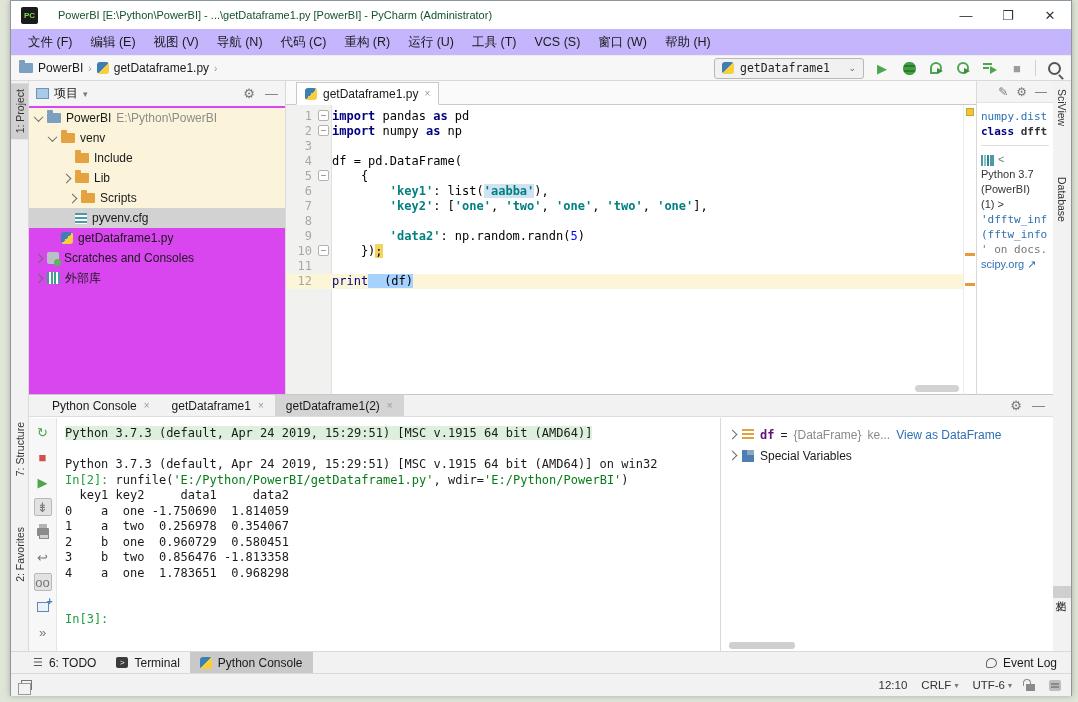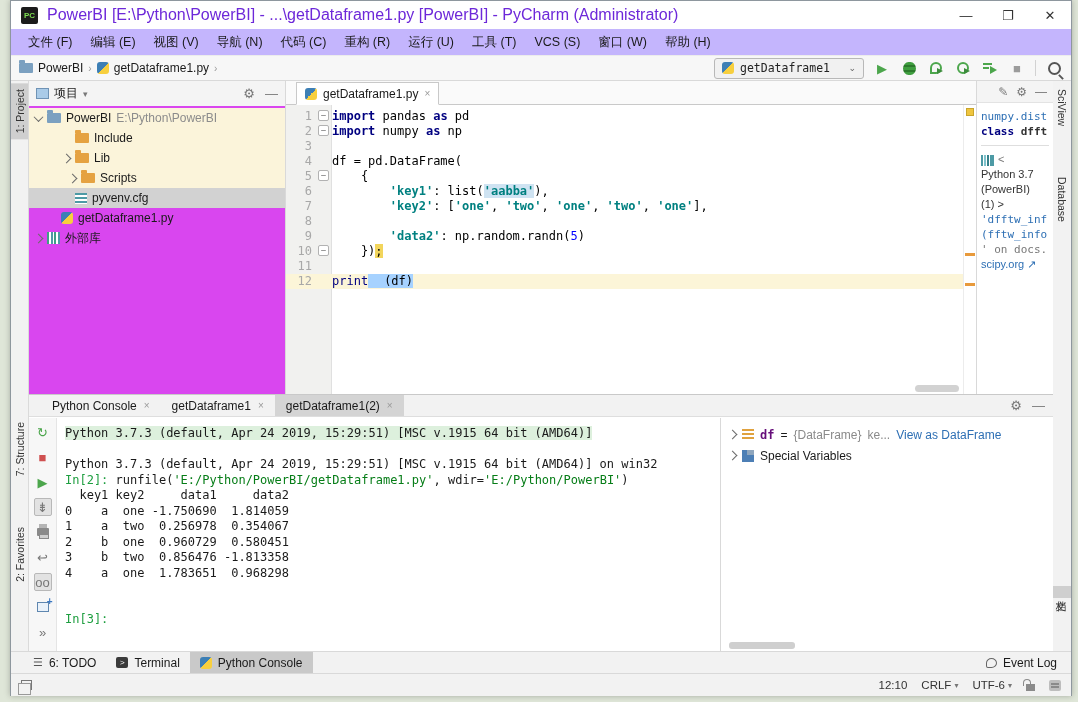--- a/index.html
+++ b/index.html
@@ -4,21 +4,21 @@
 <style>
   * { margin:0; padding:0; box-sizing:border-box; }
   html,body { width:1078px; height:702px; overflow:hidden; }
   body { background:#dfe6d8; font-family:"Liberation Sans", sans-serif; font-size:12px; color:#1a1a1a; position:relative; }
 
   .pycharm-window { position:absolute; left:10px; top:0; width:1062px; height:696px; background:#f2f2f2; border:1px solid #8e979e; box-shadow:0 0 6px rgba(0,0,0,.25); }
 
   
   .titlebar { position:absolute; left:0; top:0; right:0; height:28px; background:#fff; display:flex; align-items:center; padding-left:10px; }
   .app-logo { width:17px; height:17px; background:#1b1b1b; border-radius:2px; color:#7ddc51; font-size:8px; font-weight:bold; display:flex; align-items:center; justify-content:center; letter-spacing:0; }
-  .title-text { margin-left:9px; font-size:16px; color:#6d28d9; white-space:nowrap; }
+  .title-text { margin-left:20px; font-size:11px; color:#14532d; white-space:nowrap; }
   .win-btns { margin-left:auto; display:flex; height:100%; }
   .win-btn { width:42px; height:100%; display:flex; align-items:center; justify-content:center; font-size:13px; color:#333; }
 
   
   .menubar { position:absolute; left:0; top:28px; right:0; height:27px; background:#c4b5fd; display:flex; align-items:center; padding-left:8px; border-bottom:1px solid #ececec; }
   .menu-item { padding:0 9px; font-size:12.5px; color:#1a1a1a; white-space:nowrap; }
 
   
   .navbar { position:absolute; left:0; top:55px; right:0; height:25px; background:#f7f7f7; border-bottom:1px solid #d9d9d9; display:flex; align-items:center; padding:0 8px; }
   .crumb { display:flex; align-items:center; gap:5px; font-size:12px; }
@@ -265,20 +265,25 @@
         <span>—</span>
       </span>
     </div>
     <div class="tree">
         <div class="tree-row bg-yellow" style="padding-left: 6px;">
           <span class="tw open"></span>
           <span class="folder-ico blue"></span>
           <span>PowerBI</span>
           <span class="tree-hint">E:\Python\PowerBI</span>
         </div>
+        <div class="tree-row bg-yellow" style="padding-left: 20px;">
+          <span class="tw open"></span>
+          <span class="folder-ico orange"></span>
+          <span>venv</span>
+        </div>
         <div class="tree-row bg-yellow" style="padding-left: 34px;">
           <span class="tw"></span>
           <span class="folder-ico orange"></span>
           <span>Include</span>
         </div>
         <div class="tree-row bg-yellow" style="padding-left: 34px;">
           <span class="tw closed"></span>
           <span class="folder-ico orange"></span>
           <span>Lib</span>
         </div>
@@ -289,20 +294,25 @@
         </div>
         <div class="tree-row bg-selected" style="padding-left: 34px;">
           <span class="tw"></span>
           <span class="icon-cfg tree-ico"></span>
           <span>pyvenv.cfg</span>
         </div>
         <div class="tree-row" style="padding-left: 20px;">
           <span class="tw"></span>
           <span class="py-ico tree-ico"></span>
           <span>getDataframe1.py</span>
+        </div>
+        <div class="tree-row" style="padding-left: 6px;">
+          <span class="tw closed"></span>
+          <span class="icon-scratch tree-ico"></span>
+          <span>Scratches and Consoles</span>
         </div>
         <div class="tree-row" style="padding-left: 6px;">
           <span class="tw closed"></span>
           <span class="icon-extlib tree-ico"></span>
           <span>外部库</span>
         </div>
       </div>
   </div>
 
   <div class="editor-col">

